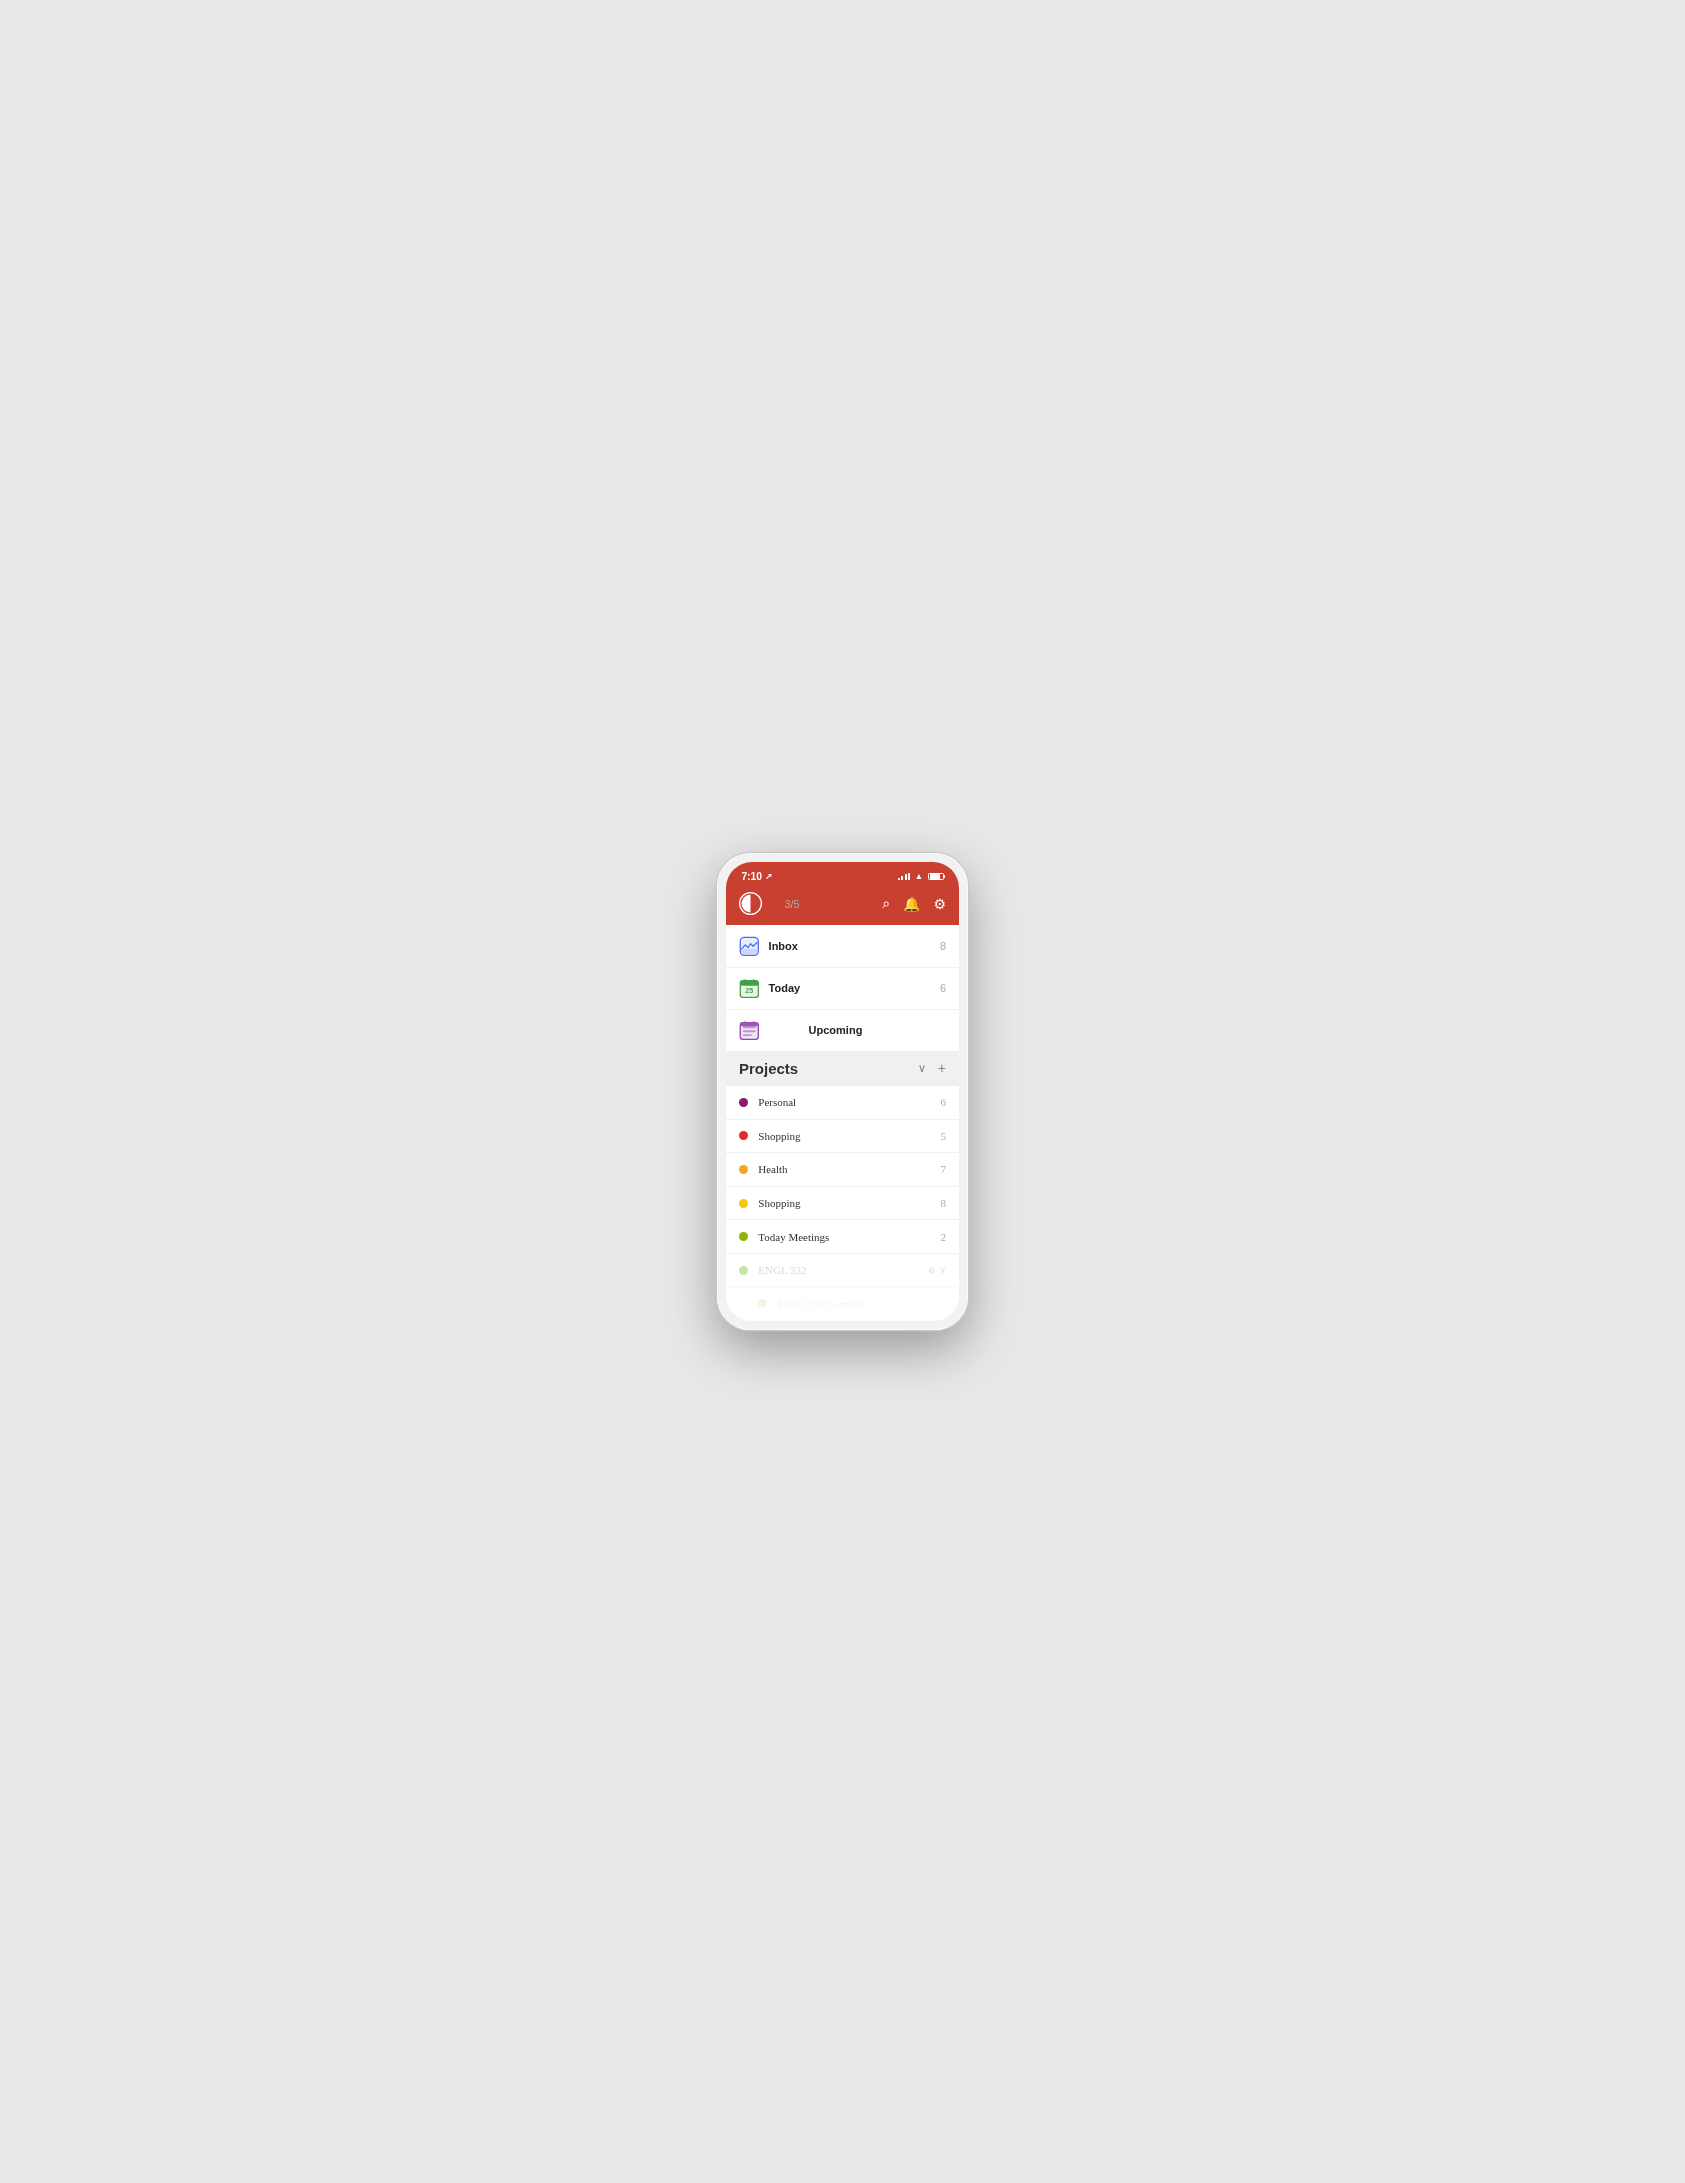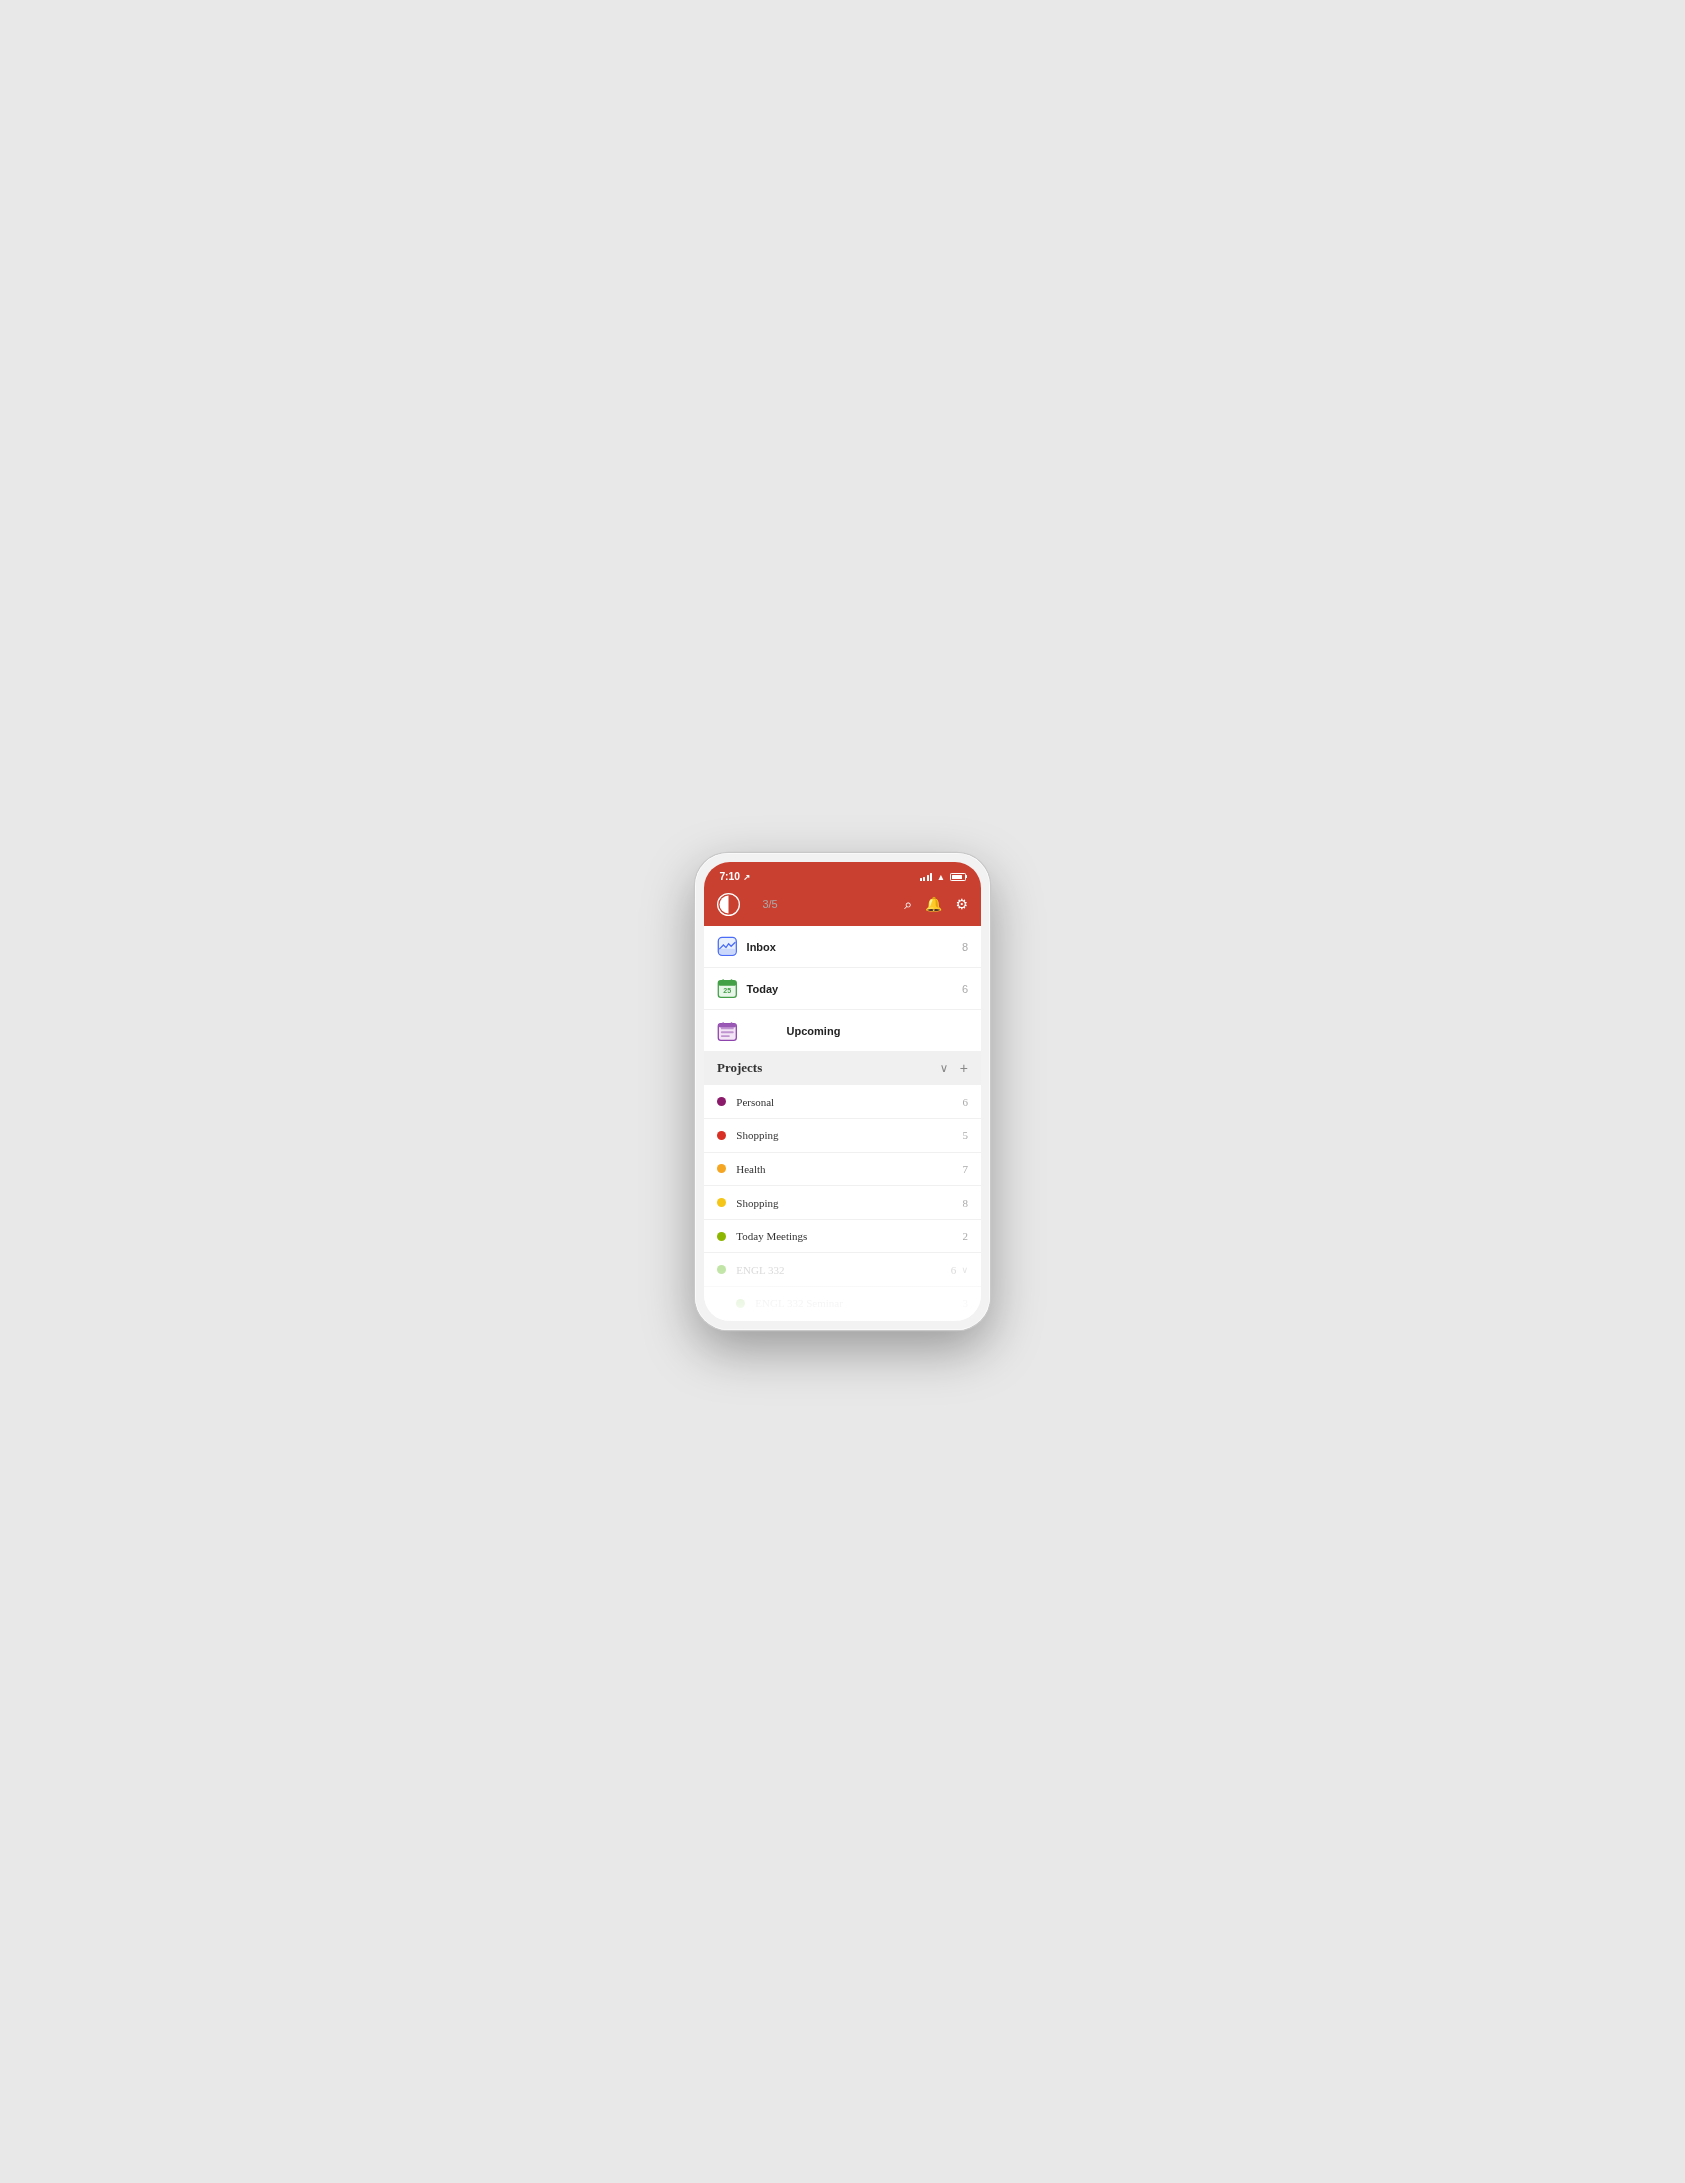--- a/index.html
+++ b/index.html
@@ -7,21 +7,21 @@
     body {
       background: #e8e8e8;
       display: flex;
       justify-content: center;
       align-items: center;
       min-height: 100vh;
       font-family: -apple-system, BlinkMacSystemFont, 'Helvetica Neue', Arial, sans-serif;
     }
 
     .phone-frame {
-      width: 295px;
+      width: 251px;
       background: #f2f2f2;
       border-radius: 33px;
       padding: 9px;
       box-shadow:
         0 0 0 1.3px #c8c8c8,
         0 19px 51px rgba(0,0,0,0.35),
         inset 0 0 0 0.6px #fff;
       position: relative;
     }
 
@@ -147,25 +147,24 @@
 
     
     .projects-header {
       background: #f0f0f0;
       display: flex;
       align-items: center;
       padding: 9px 13px;
     }
 
     .projects-title {
-      font-size: 13px;
+      font-size: 15px;
       font-weight: 700;
       color: #333;
       flex: 1;
-      font-family: Liberation Serif, serif;
     }
 
     .projects-chevron {
       color: #888;
       font-size: 11.6px;
       margin-right: 11.6px;
     }
 
     .projects-add {
       color: #888;

